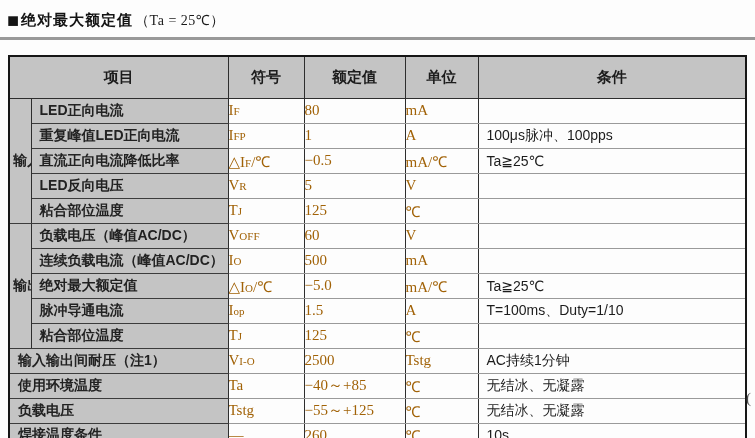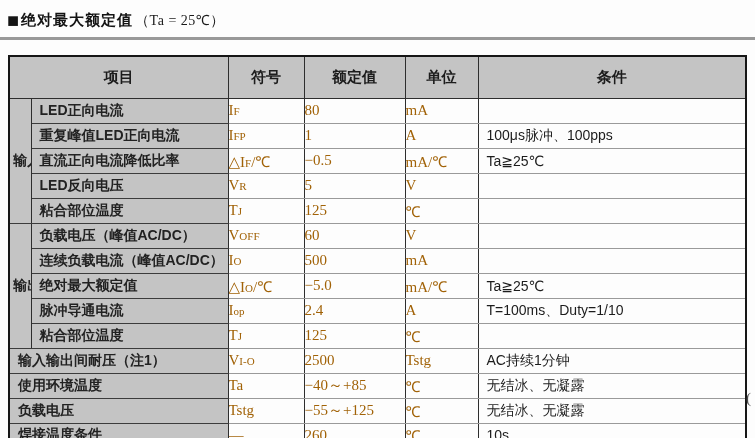--- a/index.html
+++ b/index.html
@@ -165,21 +165,21 @@
         <tr>
           <td class="g item">绝对最大额定值</td>
           <td class="sym"><span>△I</span><span class="sm">O</span><span>/℃</span></td>
           <td class="val">−5.0</td>
           <td class="unit">mA/℃</td>
           <td class="cond">Ta≧25℃</td>
         </tr>
         <tr>
           <td class="g item">脉冲导通电流</td>
           <td class="sym"><span>I</span><span class="sm">op</span></td>
-          <td class="val">2.4</td>
+          <td class="val">1.5</td>
           <td class="unit">A</td>
           <td class="cond">T=100ms、Duty=1/10</td>
         </tr>
         <tr>
           <td class="g item">粘合部位温度</td>
           <td class="sym"><span>T</span><span class="sm">J</span></td>
           <td class="val">125</td>
           <td class="unit">℃</td>
           <td class="cond"></td>
         </tr>

